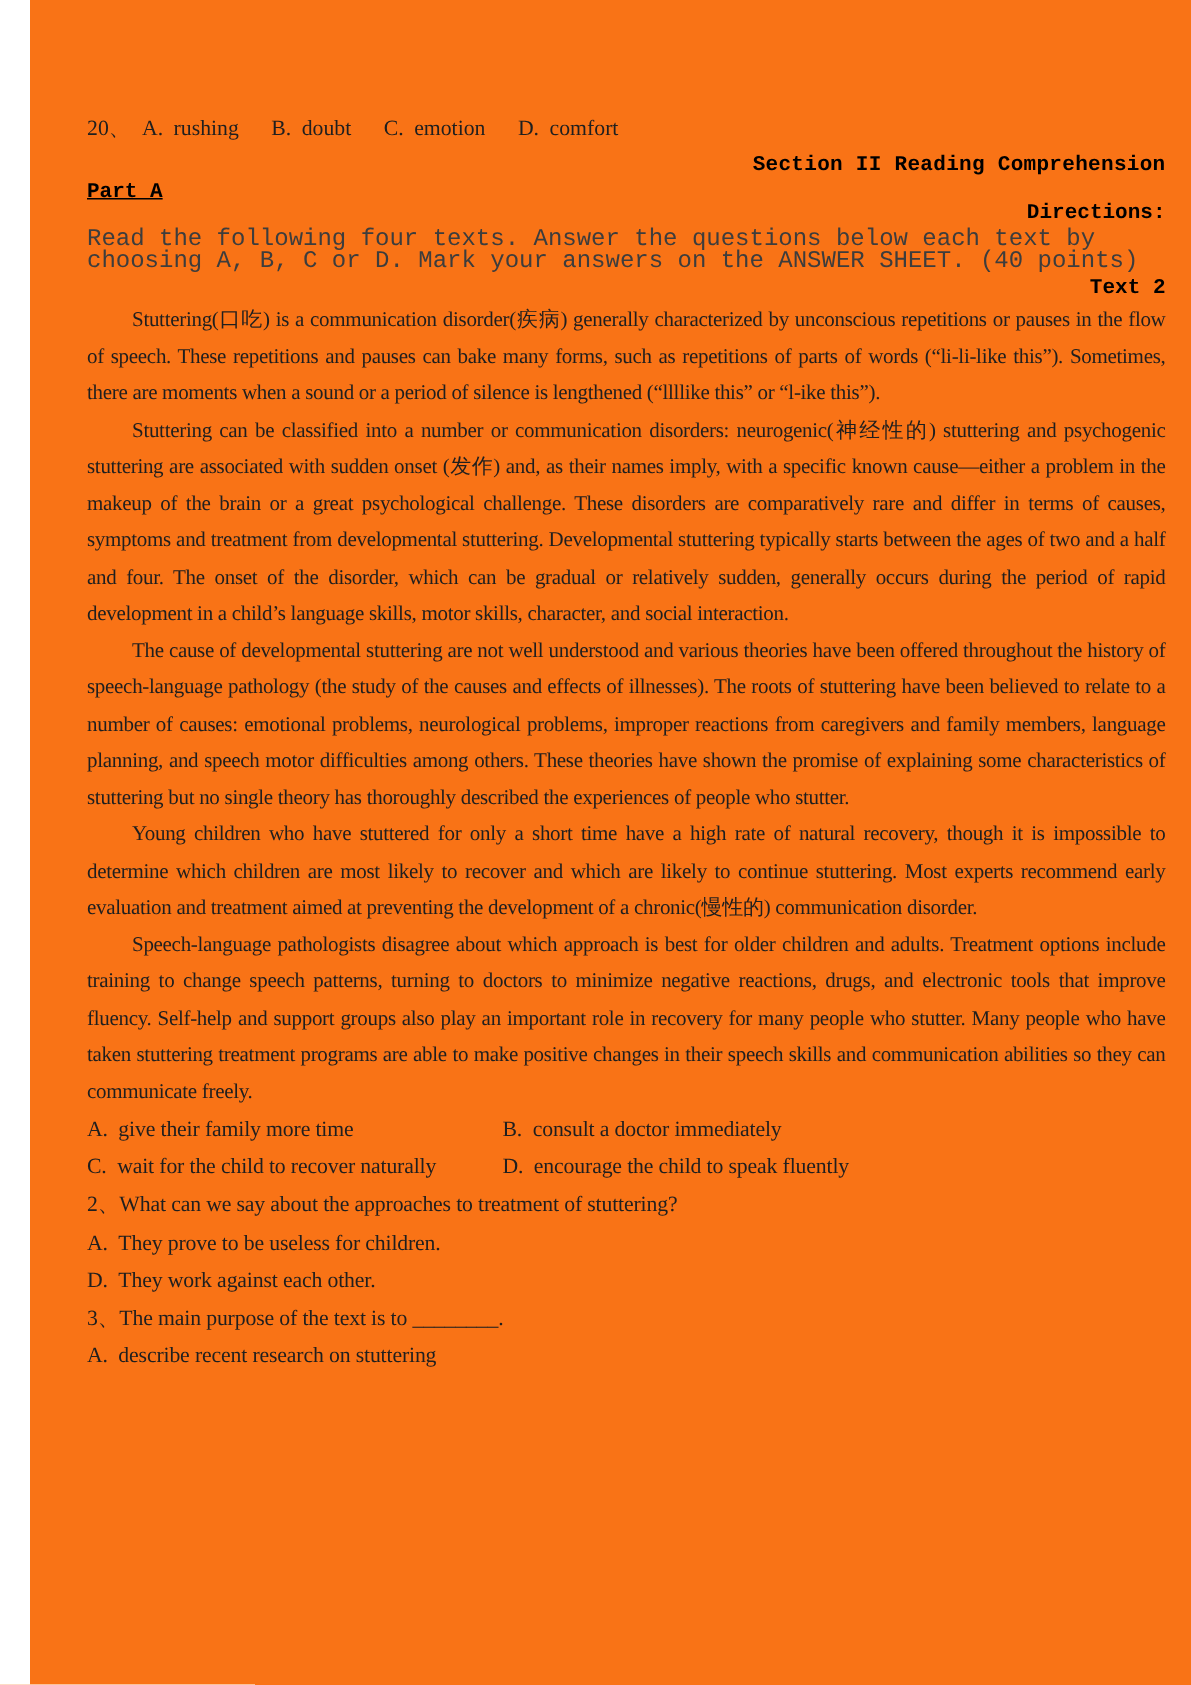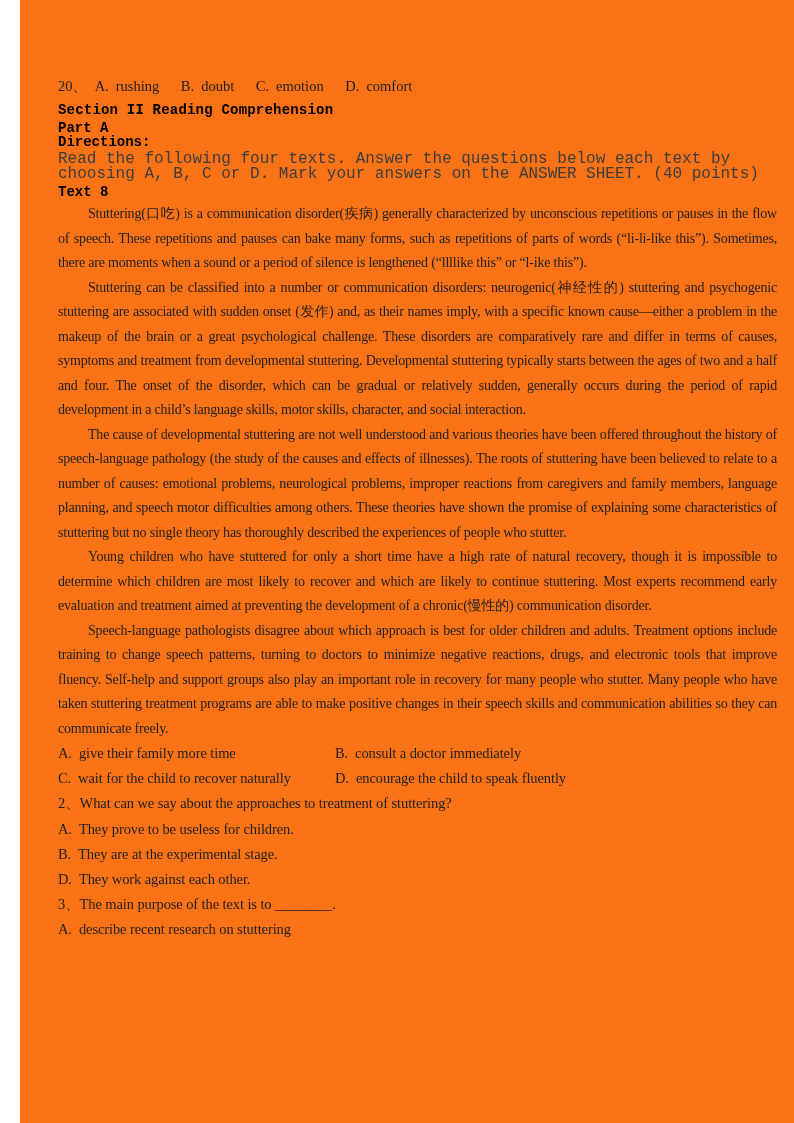--- a/index.html
+++ b/index.html
@@ -21,24 +21,24 @@
     margin-bottom: 7px;
     white-space: nowrap;
   }
   .leftover-line .lo-opt { margin-right: 18px; }
   .opt-label { margin-right: 7px; }
   .mono-bold {
     font-family: "Liberation Mono", monospace;
     font-weight: bold;
     color: #000000;
   }
-  .center { text-align: left; }
+  .center { text-align: right; }
   .section-heading { font-size: 14px; line-height: 17px; margin-bottom: 2px; letter-spacing: 0.2px; }
-  .part-label { font-size: 14px; line-height: 14px; }
-  .directions-label { font-size: 14px; line-height: 15px; margin-bottom: 2px; }
+  .part-label { font-size: 14px; line-height: 14px; text-decoration: underline; }
+  .directions-label { font-size: 14px; line-height: 15px; margin-bottom: 2px; text-align: right; }
   .directions-text {
     font-family: "Liberation Mono", monospace;
     font-size: 16px;
     line-height: 15px;
     color: #3d3d3d;
     width: 719px;
   }
   .text-heading { font-size: 14px; line-height: 16px; margin-top: 2px; }
   .passage { margin-top: 2px; }
   .passage p {
@@ -69,21 +69,21 @@
     <span class="lo-opt"><span class="opt-label">C.</span><span>emotion</span></span>
     <span class="lo-opt"><span class="opt-label">D.</span><span>comfort</span></span>
   </div>
 
   <div class="section-heading mono-bold center">Section II Reading Comprehension</div>
 
   <div class="part-label mono-bold">Part A</div>
   <div class="directions-label mono-bold">Directions:</div>
   <div class="directions-text">Read the following four texts. Answer the questions below each text by choosing A, B, C or D. Mark your answers on the ANSWER SHEET.  (40 points)</div>
 
-  <div class="text-heading mono-bold center">Text 8</div>
+  <div class="text-heading mono-bold center">Text 2</div>
 
   <div class="passage">
     <p>Stuttering(口吃) is a communication disorder(疾病) generally characterized by unconscious repetitions or pauses in the flow of speech. These repetitions and pauses can bake many forms, such as repetitions of parts of words (“li-li-like this”). Sometimes, there are moments when a sound or a period of silence is lengthened (“llllike this” or “l-ike this”).</p>
     <p>Stuttering can be classified into a number or communication disorders: neurogenic(神经性的) stuttering and psychogenic stuttering are associated with sudden onset (发作) and, as their names imply, with a specific known cause—either a problem in the makeup of the brain or a great psychological challenge. These disorders are comparatively rare and differ in terms of causes, symptoms and treatment from developmental stuttering. Developmental stuttering typically starts between the ages of two and a half and four. The onset of the disorder, which can be gradual or relatively sudden, generally occurs during the period of rapid development in a child’s language skills, motor skills, character, and social interaction.</p>
     <p>The cause of developmental stuttering are not well understood and various theories have been offered throughout the history of speech-language pathology (the study of the causes and effects of illnesses). The roots of stuttering have been believed to relate to a number of causes: emotional problems, neurological problems, improper reactions from caregivers and family members, language planning, and speech motor difficulties among others. These theories have shown the promise of explaining some characteristics of stuttering but no single theory has thoroughly described the experiences of people who stutter.</p>
     <p>Young children who have stuttered for only a short time have a high rate of natural recovery, though it is impossible to determine which children are most likely to recover and which are likely to continue stuttering. Most experts recommend early evaluation and treatment aimed at preventing the development of a chronic(慢性的) communication disorder.</p>
     <p>Speech-language pathologists disagree about which approach is best for older children and adults. Treatment options include training to change speech patterns, turning to doctors to minimize negative reactions, drugs, and electronic tools that improve fluency. Self-help and support groups also play an important role in recovery for many people who stutter. Many people who have taken stuttering treatment programs are able to make positive changes in their speech skills and communication abilities so they can communicate freely.</p>
   </div>
 
   <div class="questions">
@@ -92,21 +92,20 @@
       <div class="q-option"><span class="opt-label">A.</span><span>give their family more time</span></div>
       <div class="q-option"><span class="opt-label">B.</span><span>consult a doctor immediately</span></div>
       <div class="q-option"><span class="opt-label">C.</span><span>wait for the child to recover naturally</span></div>
       <div class="q-option"><span class="opt-label">D.</span><span>encourage the child to speak fluently</span></div>
     </div>
 
     <div class="q-stem">
       <span>2、</span><span>What can we say about the approaches to treatment of stuttering?</span>
     </div>
     <div class="q-option"><span class="opt-label">A.</span><span>They prove to be useless for children.</span></div>
-    <div class="q-option"><span class="opt-label">B.</span><span>They are at the experimental stage.</span></div>
     <div class="q-option"><span class="opt-label">D.</span><span>They work against each other.</span></div>
 
     <div class="q-stem">
       <span>3、</span><span>The main purpose of the text is to ________.</span>
     </div>
     <div class="q-option"><span class="opt-label">A.</span><span>describe recent research on stuttering</span></div>
 
   </div>
 
 </div>

